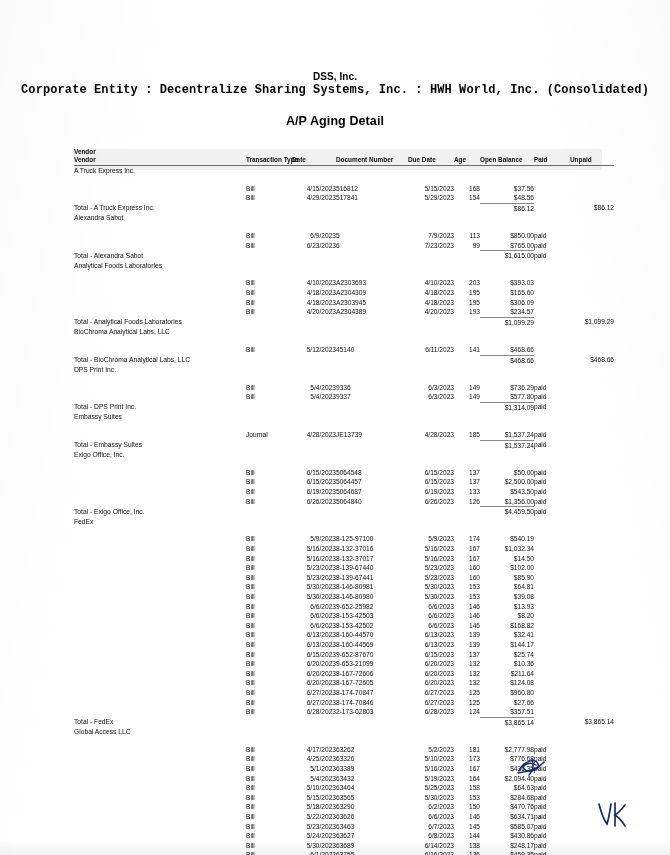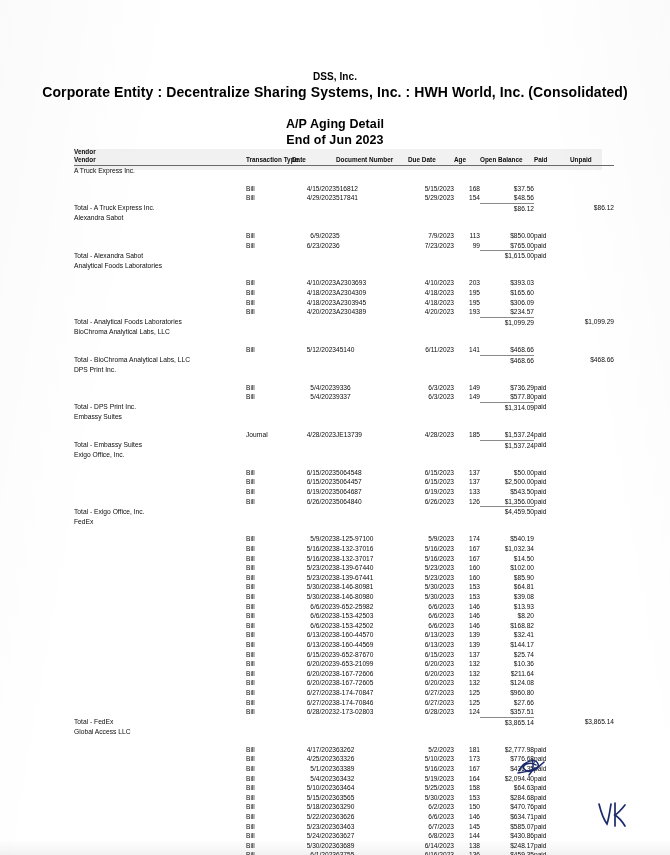--- a/index.html
+++ b/index.html
@@ -44,21 +44,21 @@
     top: 70px;
     text-align: center;
     color: #000;
   }
   .title-line {
     font-weight: bold;
     line-height: 1.32;
     letter-spacing: 0.1px;
   }
   .t-company   { font-size: 10px; }
-  .t-entity    { font-size: 14px; }
+  .t-entity    { font-size: 12px; font-family: Liberation Mono, monospace; }
   .t-report    { font-size: 12.5px; margin-top: 14px; }
   .t-period    { font-size: 12.5px; }
 
   
   .sheet {
     position: absolute;
     left: 74px;
     top: 148px;
     width: 528px;
     font-size: 6.6px;
@@ -147,21 +147,20 @@
 <body>
 
 <div class="page">
 
   <div class="paper-tint"></div>
 
   <div class="title-block">
     <div class="title-line t-company">DSS, Inc.</div>
     <div class="title-line t-entity">Corporate Entity : Decentralize Sharing Systems, Inc. : HWH World, Inc. (Consolidated)</div>
     <div class="title-line t-report">A/P Aging Detail</div>
-    <div class="title-line t-period">End of Jun 2023</div>
   </div>
 
   <div class="hdr-shade"></div>
 
   <div class="sheet">
     <table class="report">
       <colgroup>
         <col class="c-vendor">
           <col class="c-type">
           <col class="c-date">

